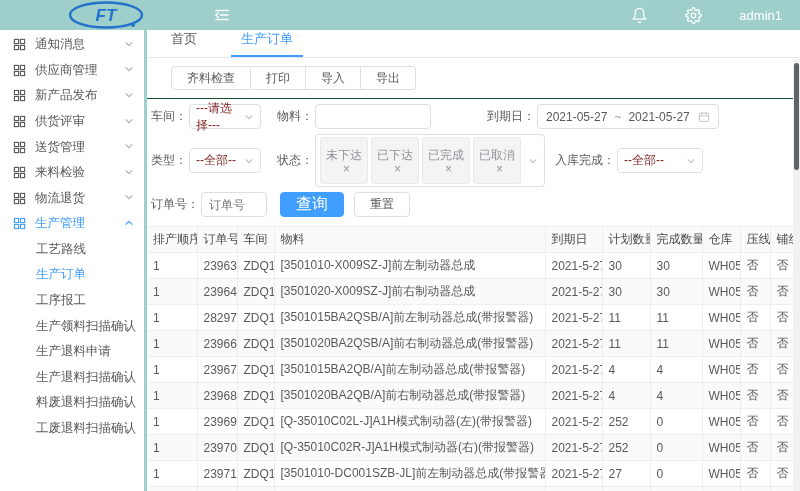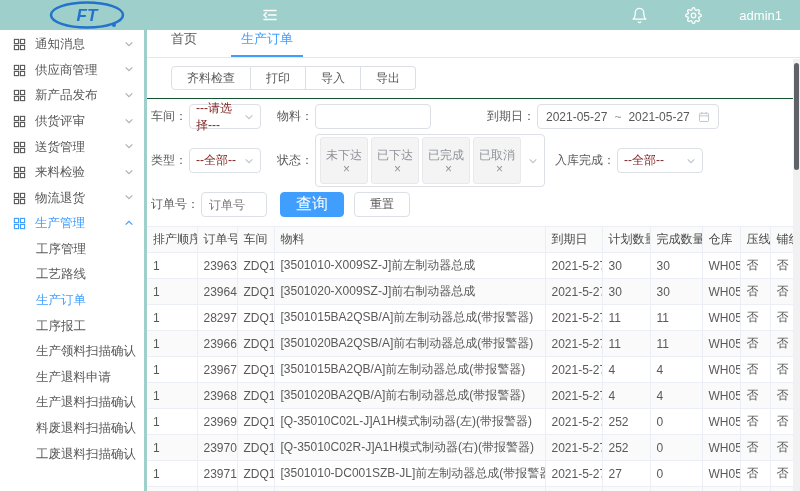--- a/index.html
+++ b/index.html
@@ -1,21 +1,21 @@
 <!DOCTYPE html>
 <html><head>
 <meta charset="utf-8">
 <style>
   * { box-sizing: border-box; margin: 0; padding: 0; }
   html,body { width: 800px; height: 491px; overflow: hidden;
     font-family: "Liberation Sans", "DejaVu Sans", sans-serif; font-size: 12px; color: #595959; background:#fff; }
 
   
   .top-header { height: 30px; background: #9ecfca; display: flex; align-items: center; }
-  .logo-area { width: 145px; height: 30px; display:flex; align-items:center; justify-content:flex-start; flex: 0 0 145px; margin-left: 48px; }
+  .logo-area { width: 145px; height: 30px; display:flex; align-items:center; justify-content:flex-end; flex: 0 0 145px; }
   .collapse-btn { margin-left: 68px; width: 20px; height: 20px; display:flex; align-items:center; cursor:pointer; }
   .hdr-spacer { flex: 1; }
   .hdr-ic { width: 18px; height: 18px; margin-right: 36px; display:flex; align-items:center; cursor:pointer; }
   .username { color: #fff; font-size: 13px; margin-right: 18px; cursor: pointer; }
 
   
   .body-wrap { display: flex; height: 461px; position: relative; }
   .sidebar { width: 147px; flex: 0 0 147px; background: #fff; border-right: 3px solid #9ecfca; overflow: hidden; padding-top: 2px; }
   .side-item { height: 25.6px; display: flex; align-items: center; padding: 0 10px 0 13px; color: #595959; cursor: pointer; font-size: 12.5px; }
   .side-item .ic { width: 13px; height: 13px; margin-right: 9px; display:flex; }
@@ -229,21 +229,20 @@
               <rect x="8" y="1.5" width="4.5" height="4.5"></rect>
               <rect x="1.5" y="8" width="4.5" height="4.5"></rect>
               <rect x="8" y="8" width="4.5" height="4.5"></rect>
             </svg>
           </span>
           <span class="lbl">生产管理</span>
           <span><svg class="chu" viewBox="0 0 12 12">
               <polyline points="2,8 6,4 10,8" fill="none" stroke="currentColor" stroke-width="1.4"></polyline>
             </svg></span>
         </div>
-        <div class="side-sub">工序管理</div>
         <div class="side-sub">工艺路线</div>
         <div class="side-sub active">生产订单</div>
         <div class="side-sub">工序报工</div>
         <div class="side-sub">生产领料扫描确认</div>
         <div class="side-sub">生产退料申请</div>
         <div class="side-sub">生产退料扫描确认</div>
         <div class="side-sub">料废退料扫描确认</div>
         <div class="side-sub">工废退料扫描确认</div>
       </div>
   </aside>

